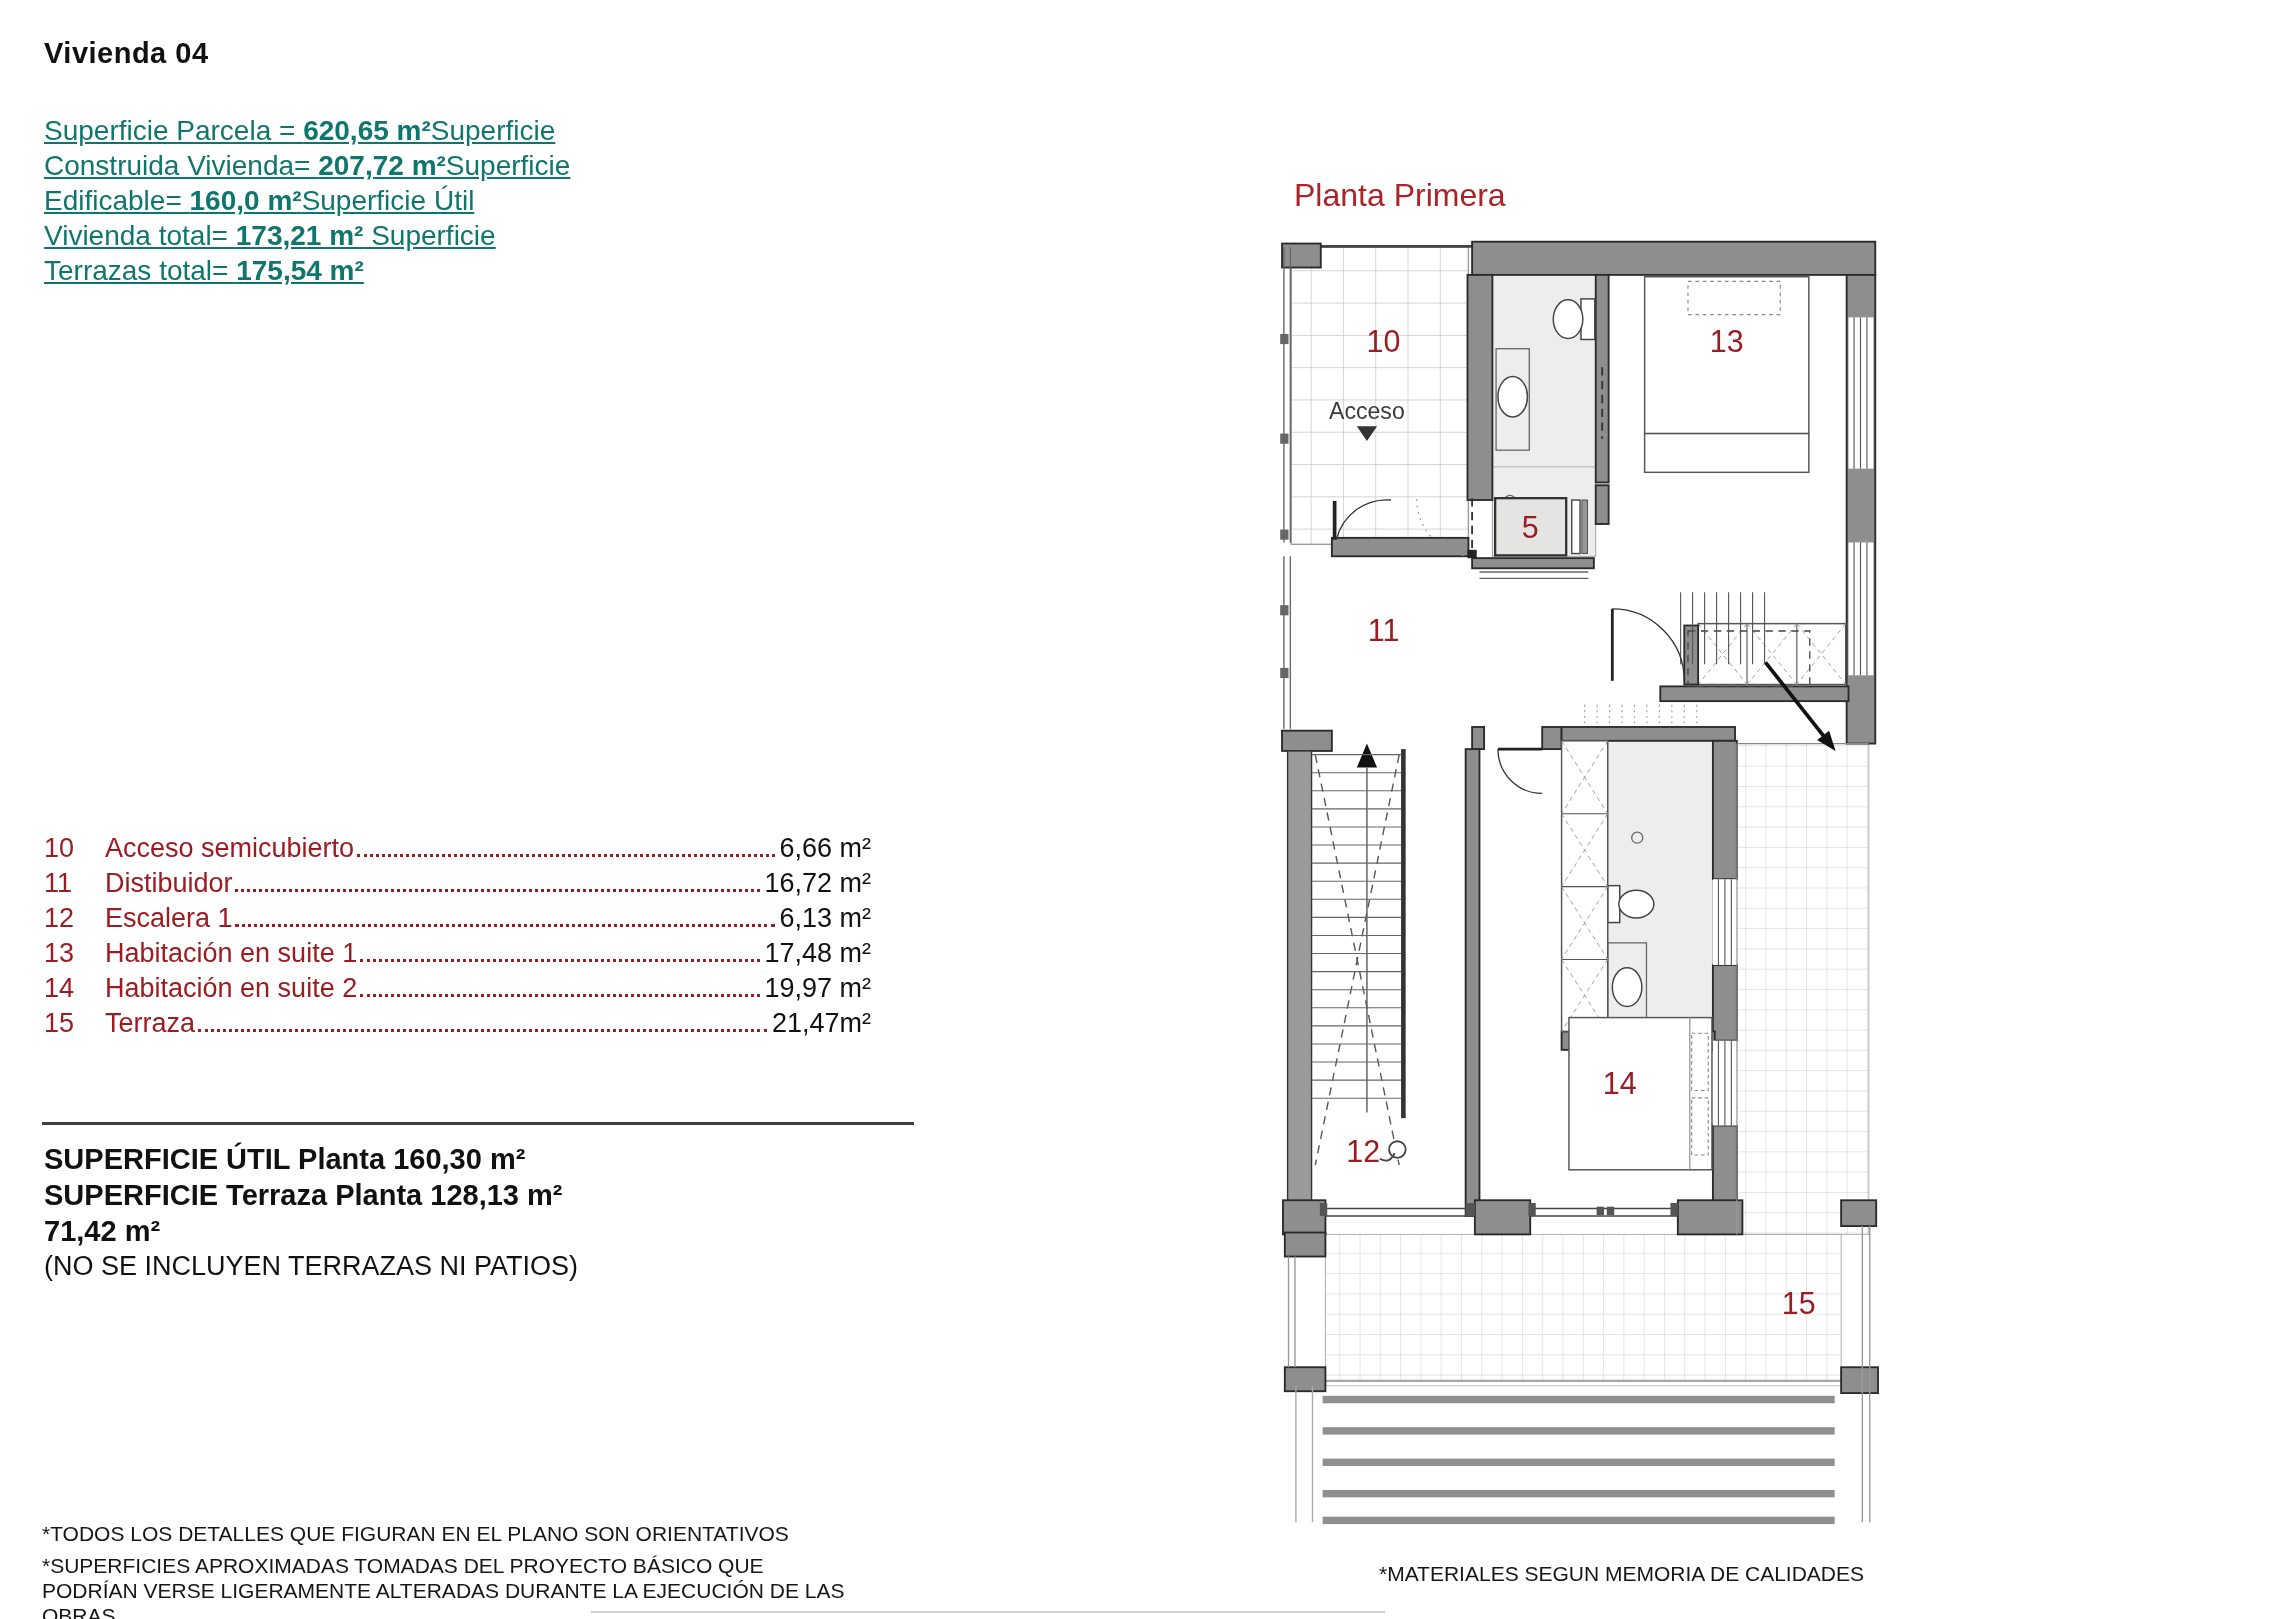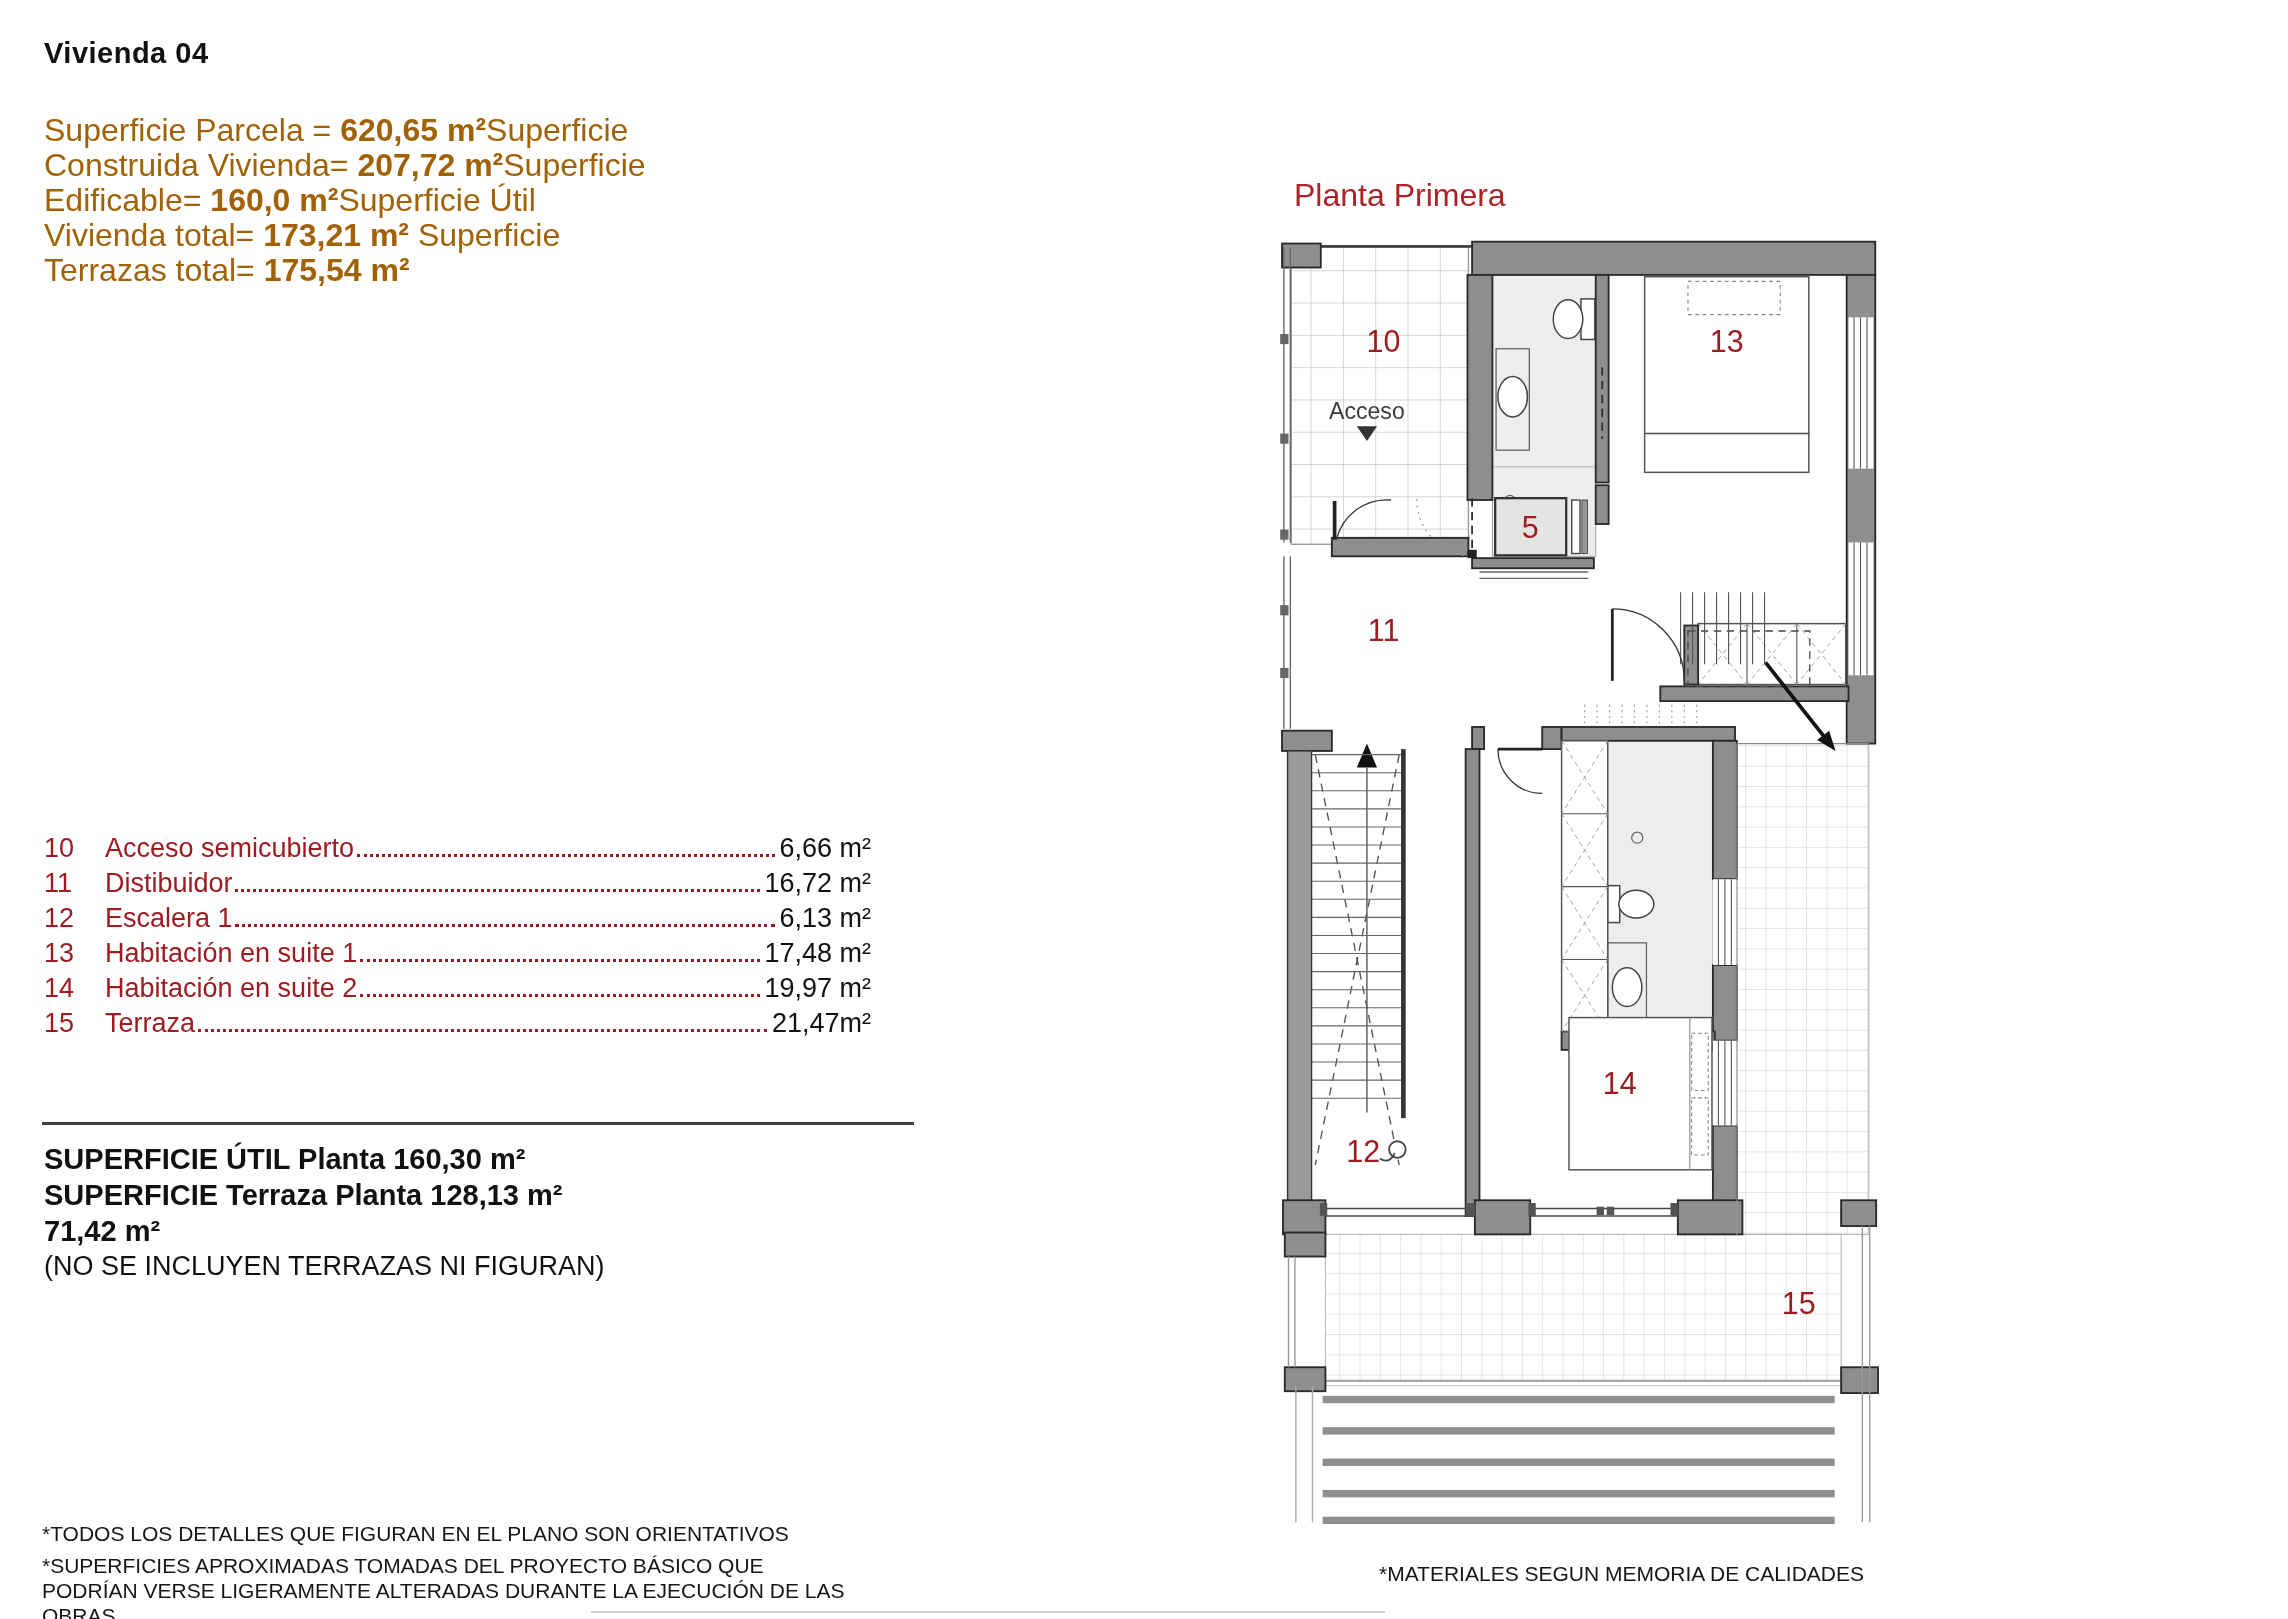--- a/index.html
+++ b/index.html
@@ -1,19 +1,19 @@
 <!DOCTYPE html>
 <html style="font-size:14.8px"><head>
 <meta charset="utf-8">
 <style>
   html,body{margin:0;padding:0;background:#fff;}
   .page{position:relative;width:2222px;height:1620px;background:#ffffff;
         font-family:"Liberation Sans", sans-serif;color:#111;overflow:hidden;}
   .doc-title{position:absolute;left:44px;top:37px;font-size:29px;font-weight:bold;letter-spacing:0.5px;}
-  .surface{position:absolute;left:44px;top:113px;font-size:32px;line-height:35px;white-space:nowrap;color:#a16207;}
+  .surface{position:absolute;left:44px;top:113px;font-size:28px;line-height:35px;white-space:nowrap;color:#0f766e;text-decoration:underline;}
   .surf-line b{font-weight:bold;}
   .rooms{position:absolute;left:44px;top:833px;width:827px;}
   .room-row{display:flex;align-items:baseline;height:35px;font-size:27px;color:#9c1c22;}
   .room-num{width:61px;flex:0 0 61px;}
   .room-name{white-space:nowrap;}
   .room-dots{flex:1;border-bottom:3.7px dotted #9c1c22;margin:0 4.6px 6.5px 2.8px;min-width:18.5px;}
   .room-area{color:#111;white-space:nowrap;}
   .rule{position:absolute;left:42px;top:1122px;width:872px;height:2.8px;background:#3f3f3f;}
   .totals{position:absolute;left:44px;top:1141px;width:827px;}
   .tot-row{display:flex;justify-content:flex-start;font-size:29px;font-weight:bold;line-height:36px;white-space:nowrap;}
@@ -94,21 +94,21 @@
           <span class="tot-value">60,30 m²</span>
         </div>
         <div class="tot-row">
           <span class="tot-label">SUPERFICIE Terraza Planta 1</span>
           <span class="tot-value">28,13 m²</span>
         </div>
         <div class="tot-row">
           <span class="tot-value">71,42 m²</span>
         </div>
       </div>
-    <div class="tot-note">(NO SE INCLUYEN TERRAZAS NI FIGURAN)</div>
+    <div class="tot-note">(NO SE INCLUYEN TERRAZAS NI PATIOS)</div>
   </div>
 
   <div class="plan-title">Planta Primera</div>
 
   <div class="fnotes">
     <div>*TODOS LOS DETALLES QUE FIGURAN EN EL PLANO SON ORIENTATIVOS</div>
     <div class="fnote2">*SUPERFICIES APROXIMADAS TOMADAS DEL PROYECTO BÁSICO QUE PODRÍAN VERSE LIGERAMENTE ALTERADAS DURANTE LA EJECUCIÓN DE LAS OBRAS</div>
   </div>
   <div class="fnote-right">*MATERIALES SEGUN MEMORIA DE CALIDADES</div>
 

